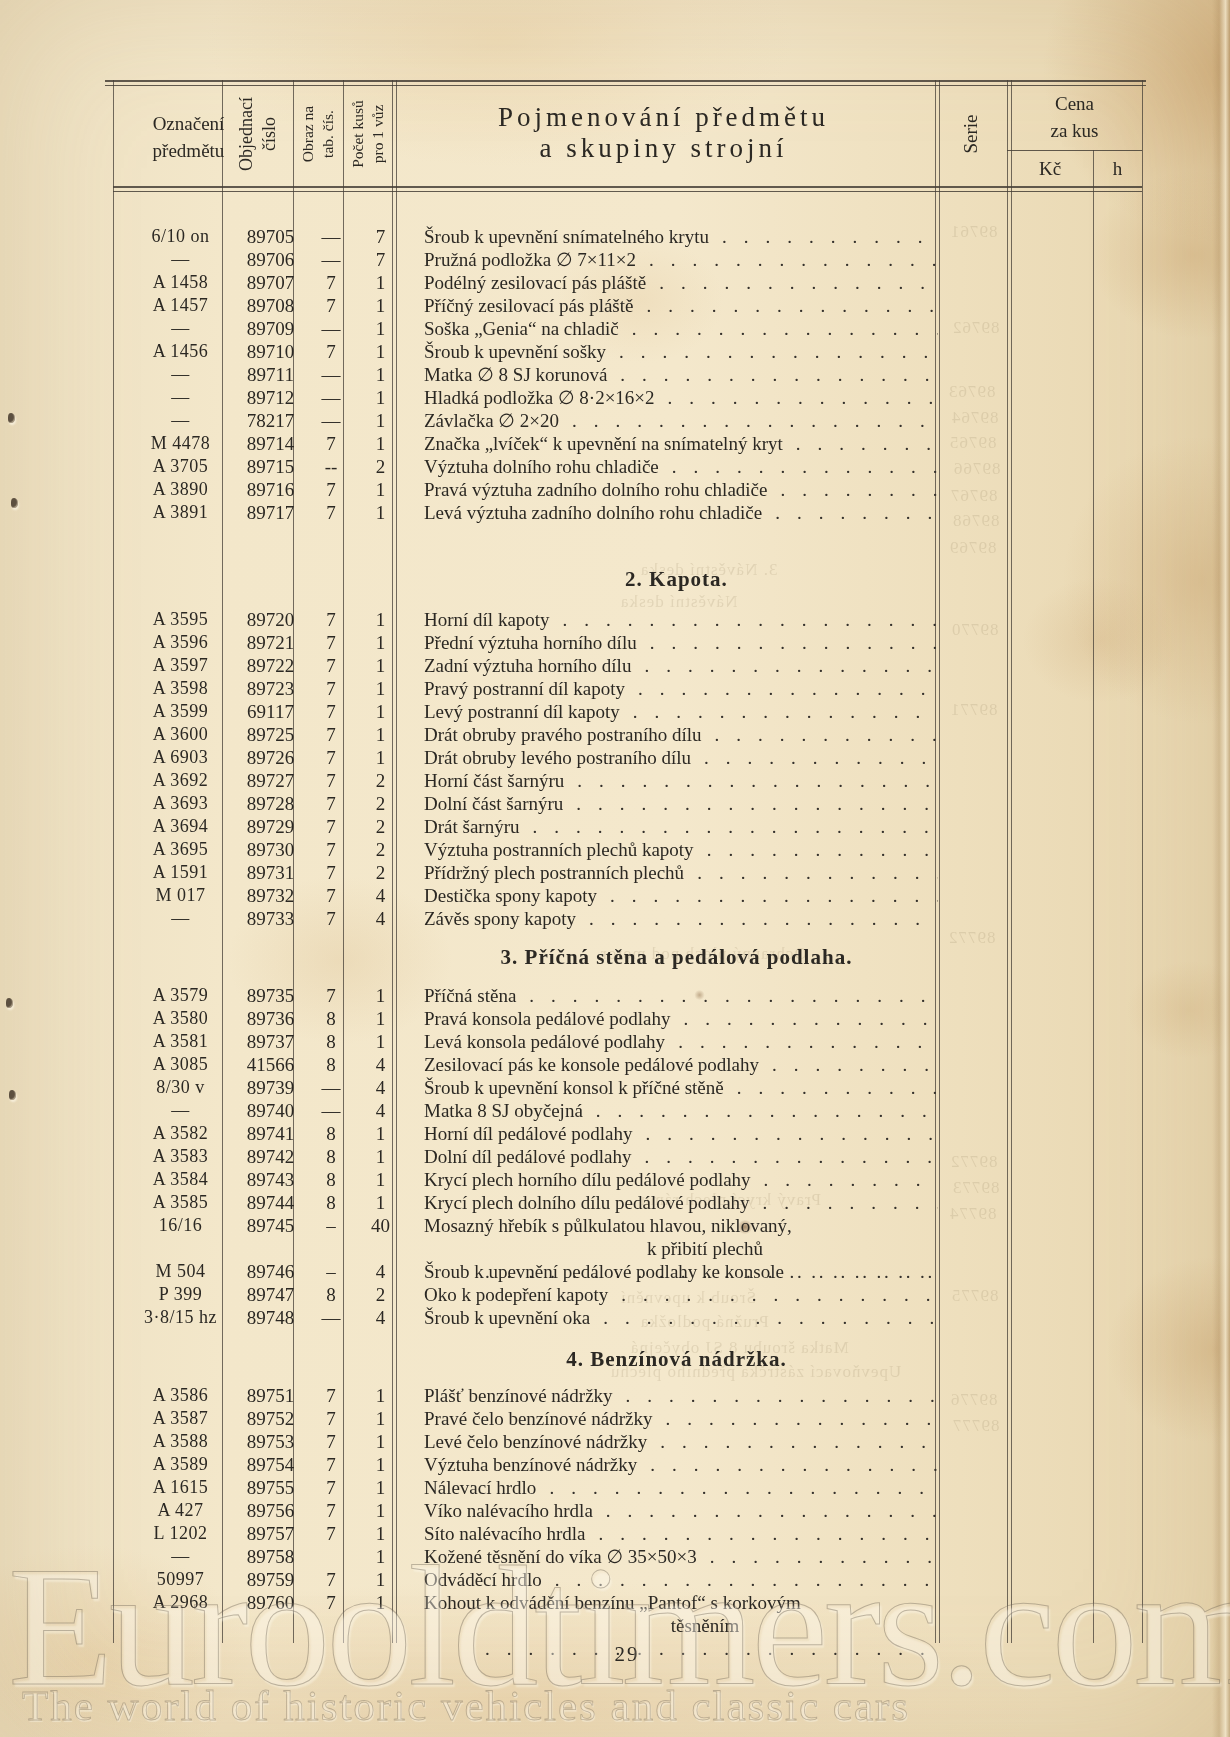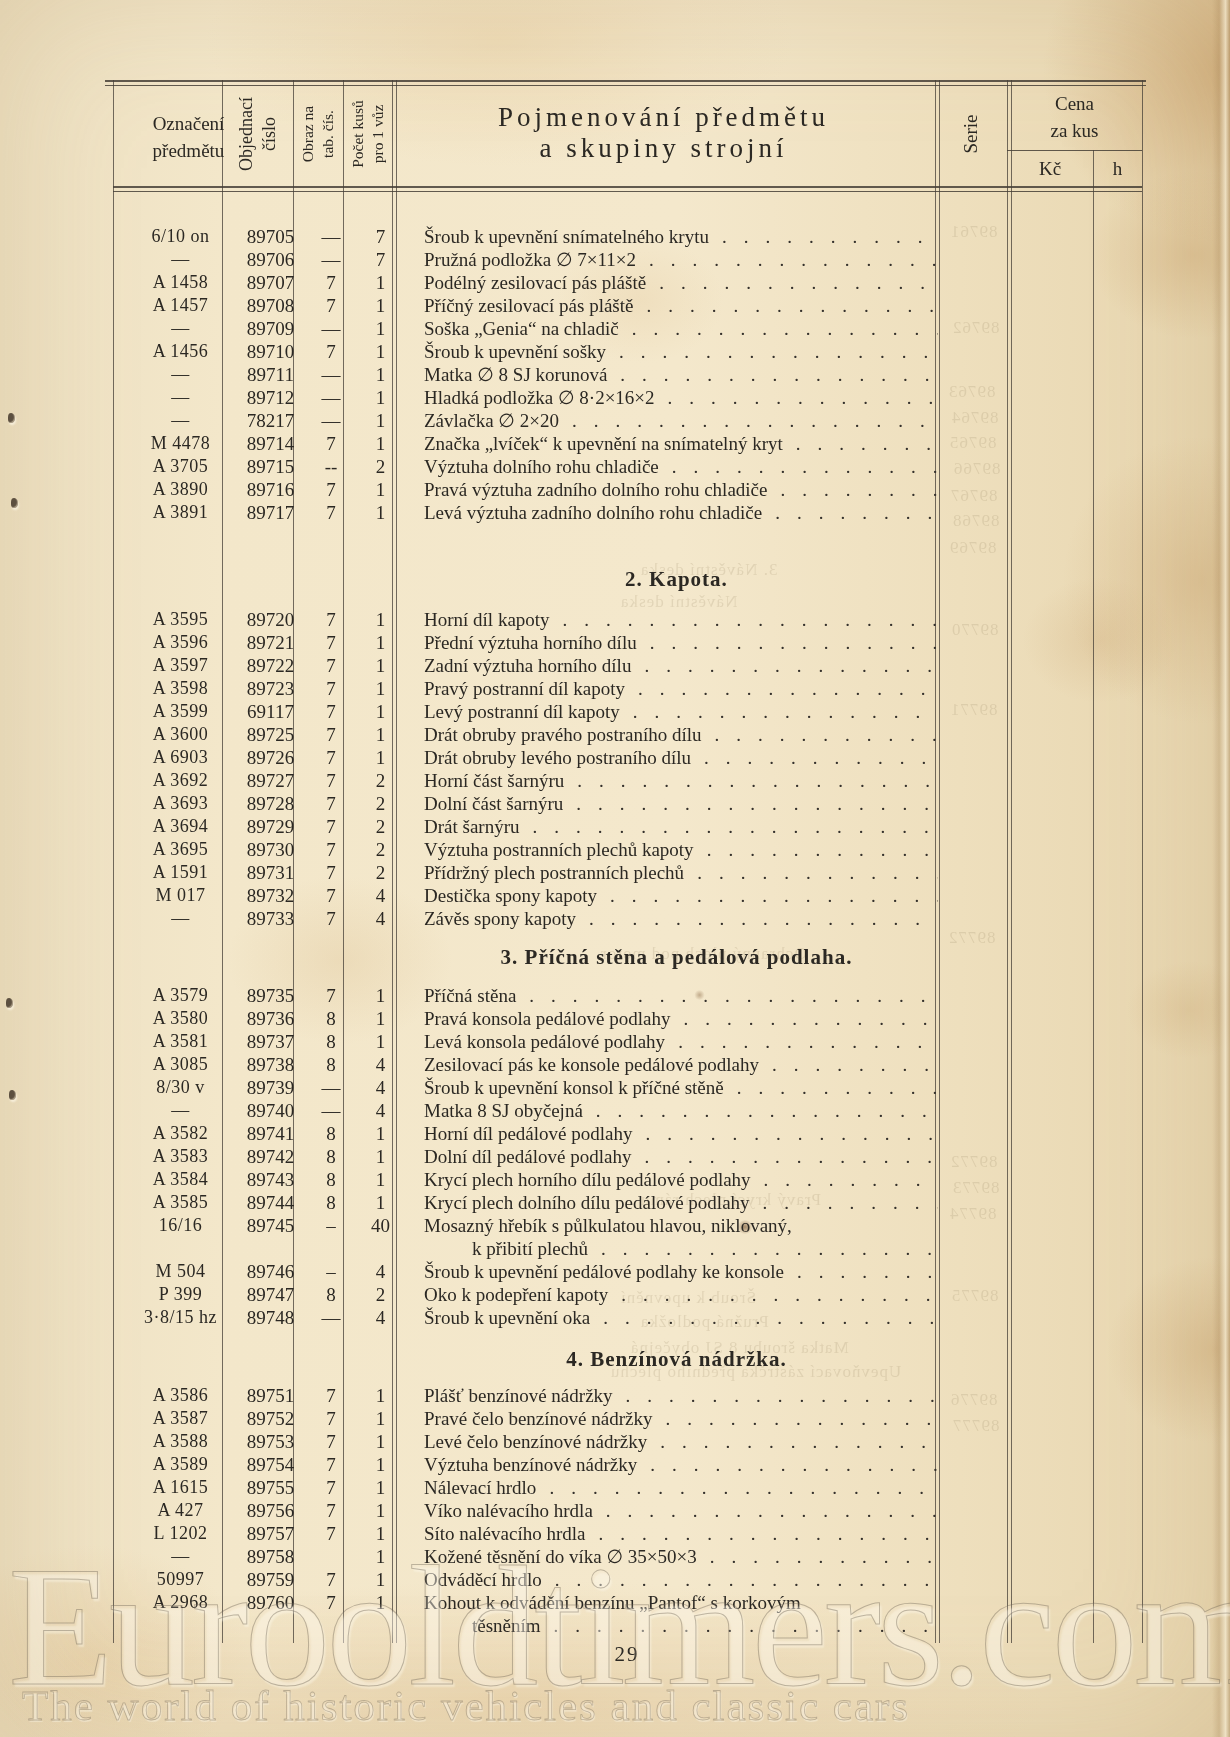--- a/index.html
+++ b/index.html
@@ -47,21 +47,21 @@
   
   .tbody{position:absolute;left:0;top:111px;width:1029px;padding-top:34px;margin-left:13px;}
   .row{display:grid;grid-template-columns:109px 71px 50px 49px 543px;height:23px;line-height:23px;font-size:19px;}
   .row.two{height:46px;}
   .c{text-align:center;white-space:nowrap;}
   .code{font-size:18px;letter-spacing:.5px;}
   .desc{text-align:right;padding-left:19px;padding-right:10px;display:flex;overflow:hidden;}
   .desc .t{white-space:nowrap;}
   .dots{flex:1;overflow:hidden;white-space:nowrap;}
   .dots::before{content:"..........................................";letter-spacing:17px;padding-left:13px;color:#35312c;}
-  .desc2{display:block;padding-left:67px;padding-right:10px;line-height:23px;display:flex;overflow:hidden;}
+  .desc2{display:block;padding-left:67px;padding-right:10px;line-height:23px;display:flex;overflow:hidden;flex-direction:column;}
   .section-heading{font-weight:bold;font-size:21px;letter-spacing:1px;height:30px;line-height:30px;
     margin-left:279px;width:543px;text-align:center;}
   .gap-a{margin:40px 0 14px 279px;}
   .gap-b{margin:12px 0 12px 279px;}
   .gap-c{margin:15px 0 10px 279px;}
   .page-number{position:absolute;left:562px;top:1642px;width:130px;text-align:center;font-size:21px;letter-spacing:2px;}
   
   .ghost{position:absolute;transform:scaleX(-1);color:#7d6a47;opacity:.15;filter:blur(.6px);
     font-size:17px;white-space:nowrap;letter-spacing:1px;}
   .hole{position:absolute;width:7px;height:10px;background:#45392c;border-radius:50% 60% 55% 45%;opacity:.85;
@@ -473,21 +473,21 @@
           <span class="c num">89737</span>
           <span class="c tab">8</span>
           <span class="c qty">1</span>
           <span class="c desc">
             <span class="t">Levá konsola pedálové podlahy</span>
             <span class="dots"></span>
           </span>
         </div>
         <div class="row">
           <span class="c code">A 3085</span>
-          <span class="c num">89738</span>
+          <span class="c num">41566</span>
           <span class="c tab">8</span>
           <span class="c qty">4</span>
           <span class="c desc">
             <span class="t">Zesilovací pás ke konsole pedálové podlahy</span>
             <span class="dots"></span>
           </span>
         </div>
         <div class="row">
           <span class="c code">8/30 v</span>
           <span class="c num">89739</span>

